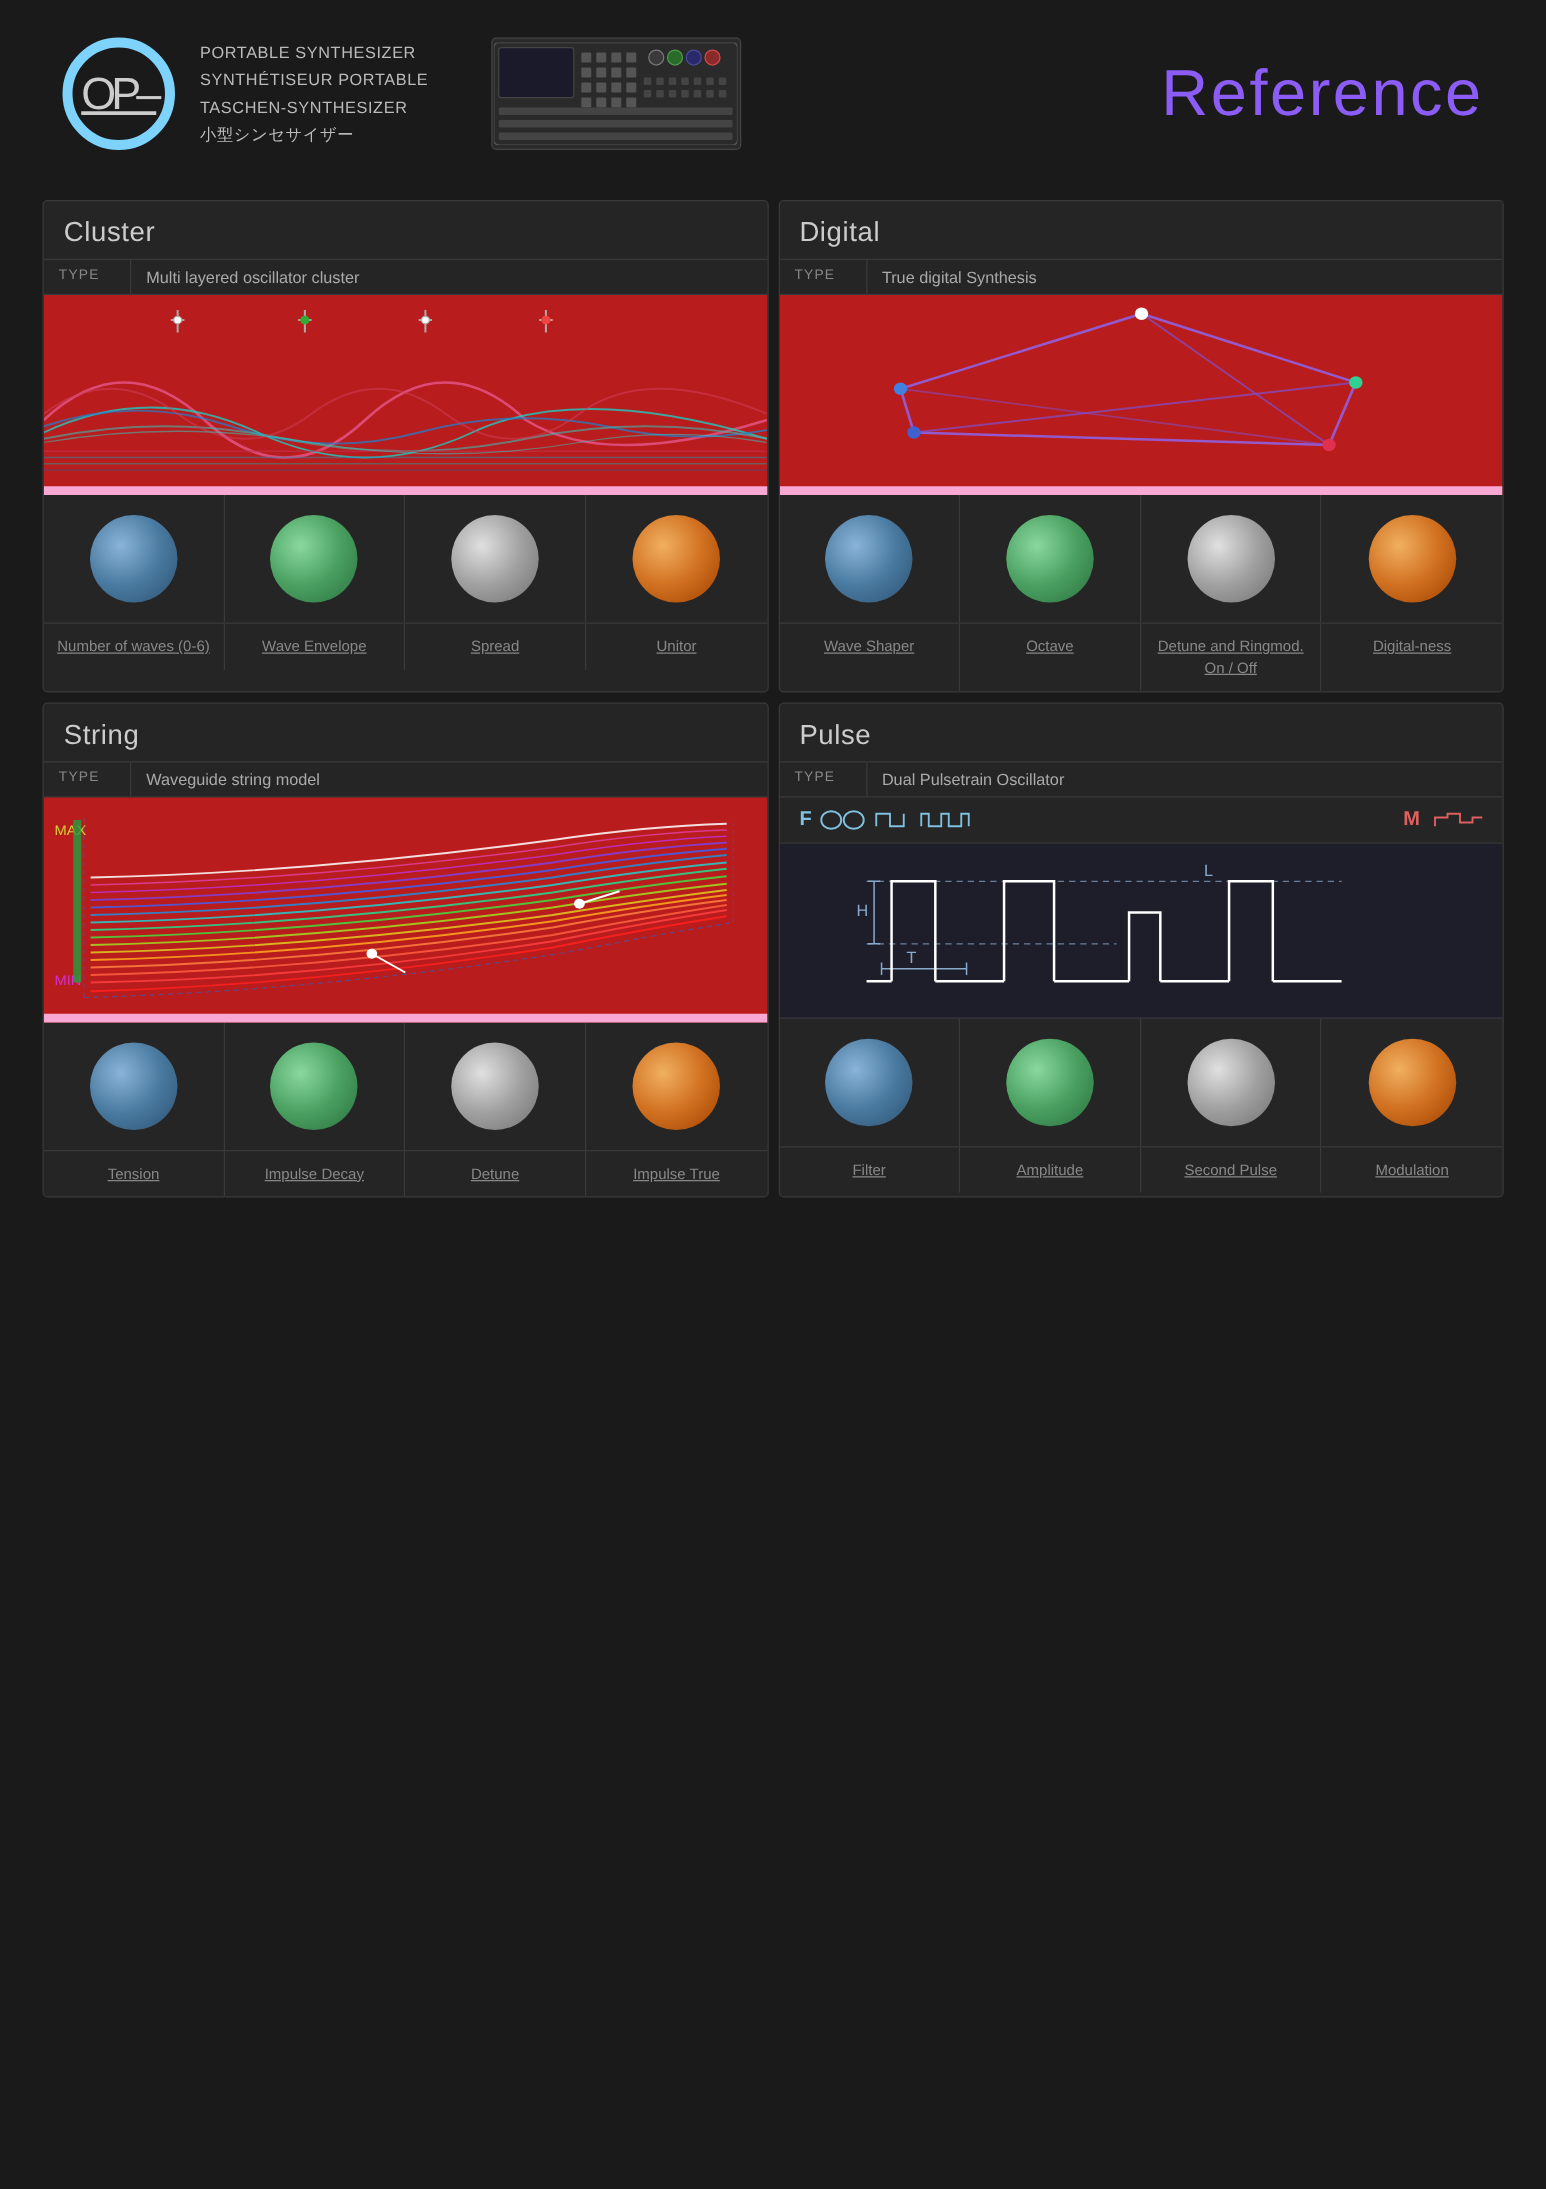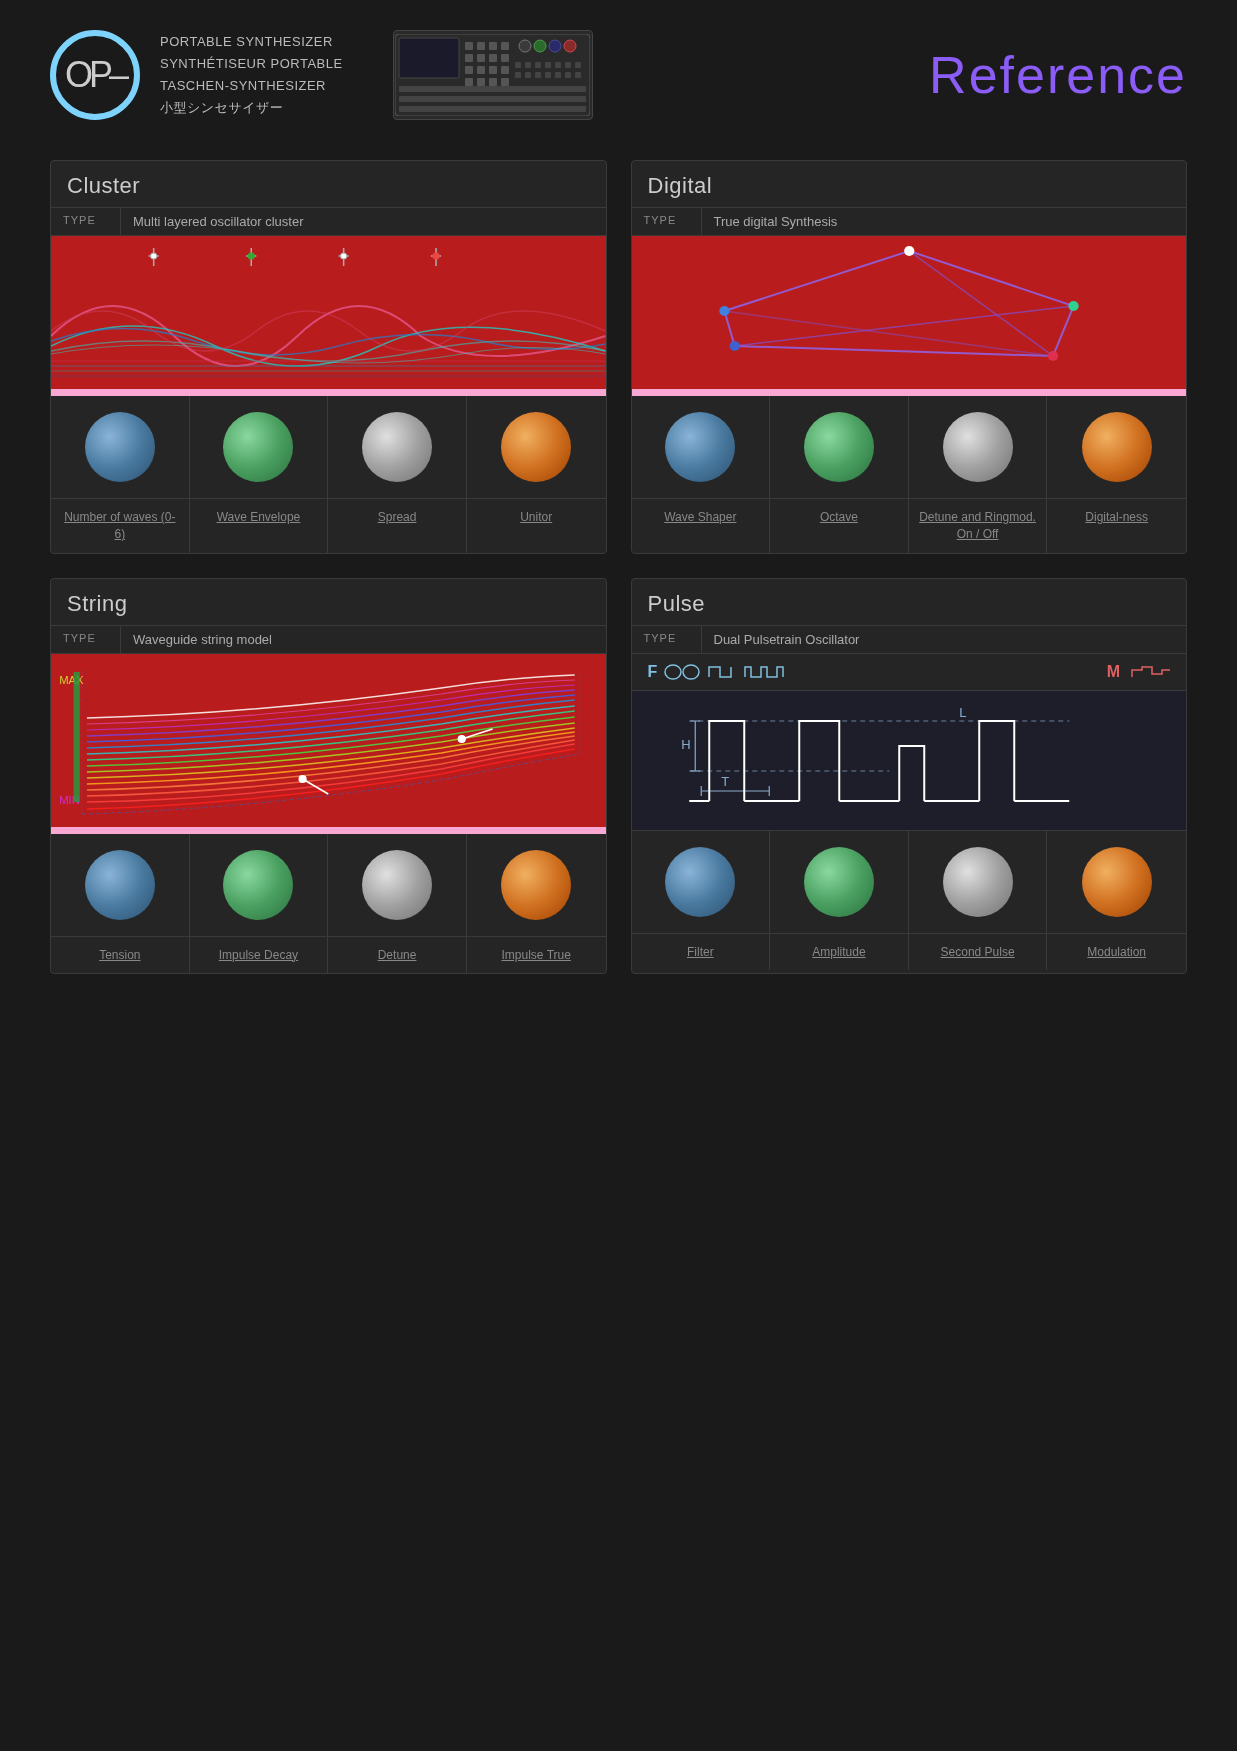--- a/index.html
+++ b/index.html
@@ -15,30 +15,31 @@
     
     .header {
       display: flex;
       align-items: center;
       padding: 30px 50px 20px 50px;
       gap: 20px;
     }
     .logo-box {
       width: 90px;
       height: 90px;
-      border: 6px solid #7dd3fc;
+      border: 8px solid #7dd3fc;
       border-radius: 50%;
       display: flex;
       align-items: center;
       justify-content: center;
       font-size: 36px;
       font-weight: 300;
       color: #ccc;
       letter-spacing: -4px;
       flex-shrink: 0;
+      text-decoration: underline;
     }
     .logo-text {
       font-size: 13px;
       color: #bbb;
       line-height: 1.7;
       text-transform: uppercase;
       letter-spacing: 0.5px;
     }
     .device-img {
       margin-left: 30px;
@@ -60,22 +61,22 @@
       font-size: 52px;
       font-weight: 300;
       color: #8b5cf6;
       letter-spacing: 2px;
     }
 
     
     .main-grid {
       display: grid;
       grid-template-columns: 1fr 1fr;
-      gap: 24px;
-      padding: 20px 50px;
+      gap: 8px;
+      padding: 20px 34px;
     }
 
     
     .card {
       background: #252525;
       border: 1px solid #3a3a3a;
       border-radius: 4px;
       overflow: hidden;
     }
     .card-title {

